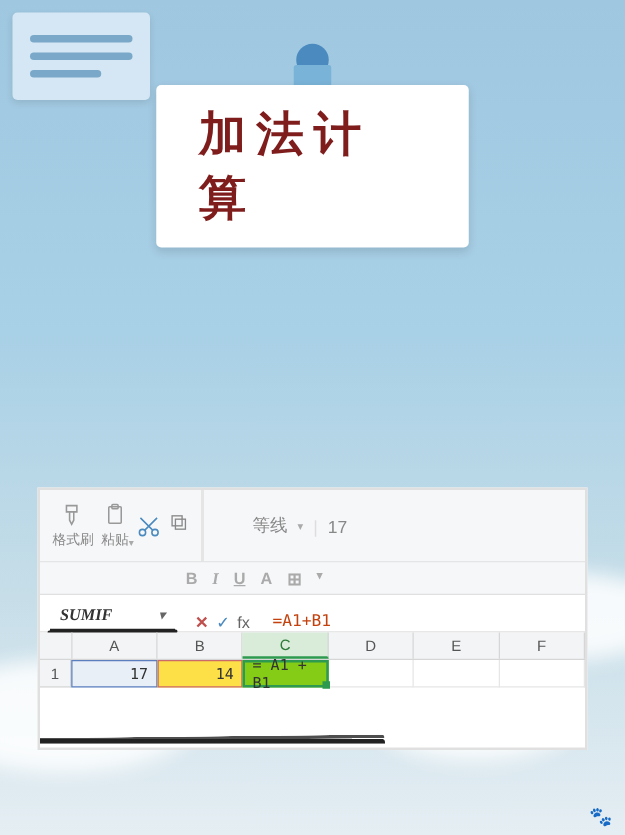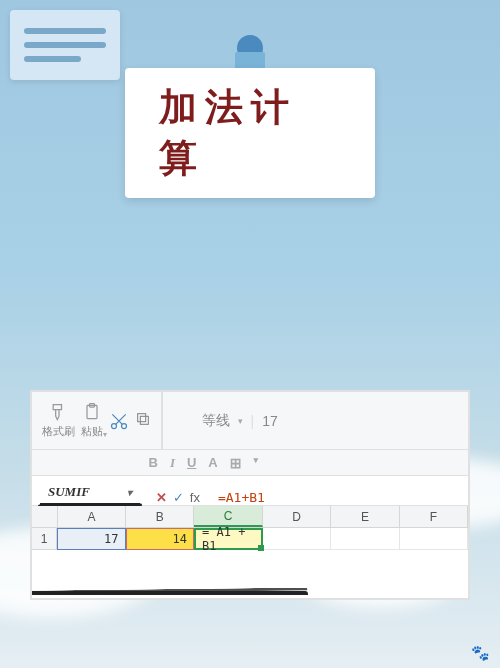--- a/index.html
+++ b/index.html
@@ -98,21 +98,21 @@
   .grid { position: relative; }
   .hrow { display: flex; height: 22px; background: #f3f4f6; border-bottom: 1px solid #d6d6d6; font-size: 12px; color: #555; }
   .hrow .corner { width: 30px; border-right: 1px solid #d6d6d6; }
   .hrow .col { width: 80px; border-right: 1px solid #d6d6d6; display: flex; align-items: center; justify-content: center; }
   .drow { display: flex; height: 22px; font-size: 12px; }
   .drow .rownum { width: 30px; background: #f3f4f6; border-right: 1px solid #d6d6d6; border-bottom: 1px solid #d6d6d6; display:flex; align-items:center; justify-content:center; color:#555;}
   .drow .cell { width: 80px; border-right: 1px solid #e6e6e6; border-bottom: 1px solid #e6e6e6; display:flex; align-items:center; padding: 0 6px; font-family: Consolas, monospace; color:#333;}
   .cell.right { justify-content: flex-end; }
   .cell.a1 { background: #e8eff7; border: 1.5px solid #5b7ebf; }
   .cell.b1 { background: #fde047; border: 1.5px solid #cc6a6a; }
-  .cell.c1 { border: 2px solid #2e9a4f; position: relative; background:#fef9c3;}
+  .cell.c1 { border: 2px solid #2e9a4f; position: relative; background:#84cc16;}
   .cell.c1::after { content:""; position:absolute; right:-3px; bottom:-3px; width:6px; height:6px; background:#2e9a4f;}
   .hrow .col.active { background: #d9ecd9; color: #2e7a3a; border-bottom: 2px solid #2e9a4f;}
 
   .scribble-frame {
     position: absolute; top: 85px; left: -4px; width: 280px; height: 50px;
     border: 4px solid #222; border-right: none; border-radius: 3px;
     pointer-events: none;
     clip-path: polygon(0 0, 100% 0, 100% 12%, 3% 12%, 3% 88%, 100% 88%, 100% 100%, 0 100%);
   }
   .scribble-frame::before, .scribble-frame::after { content:""; position:absolute; background:#222; }

